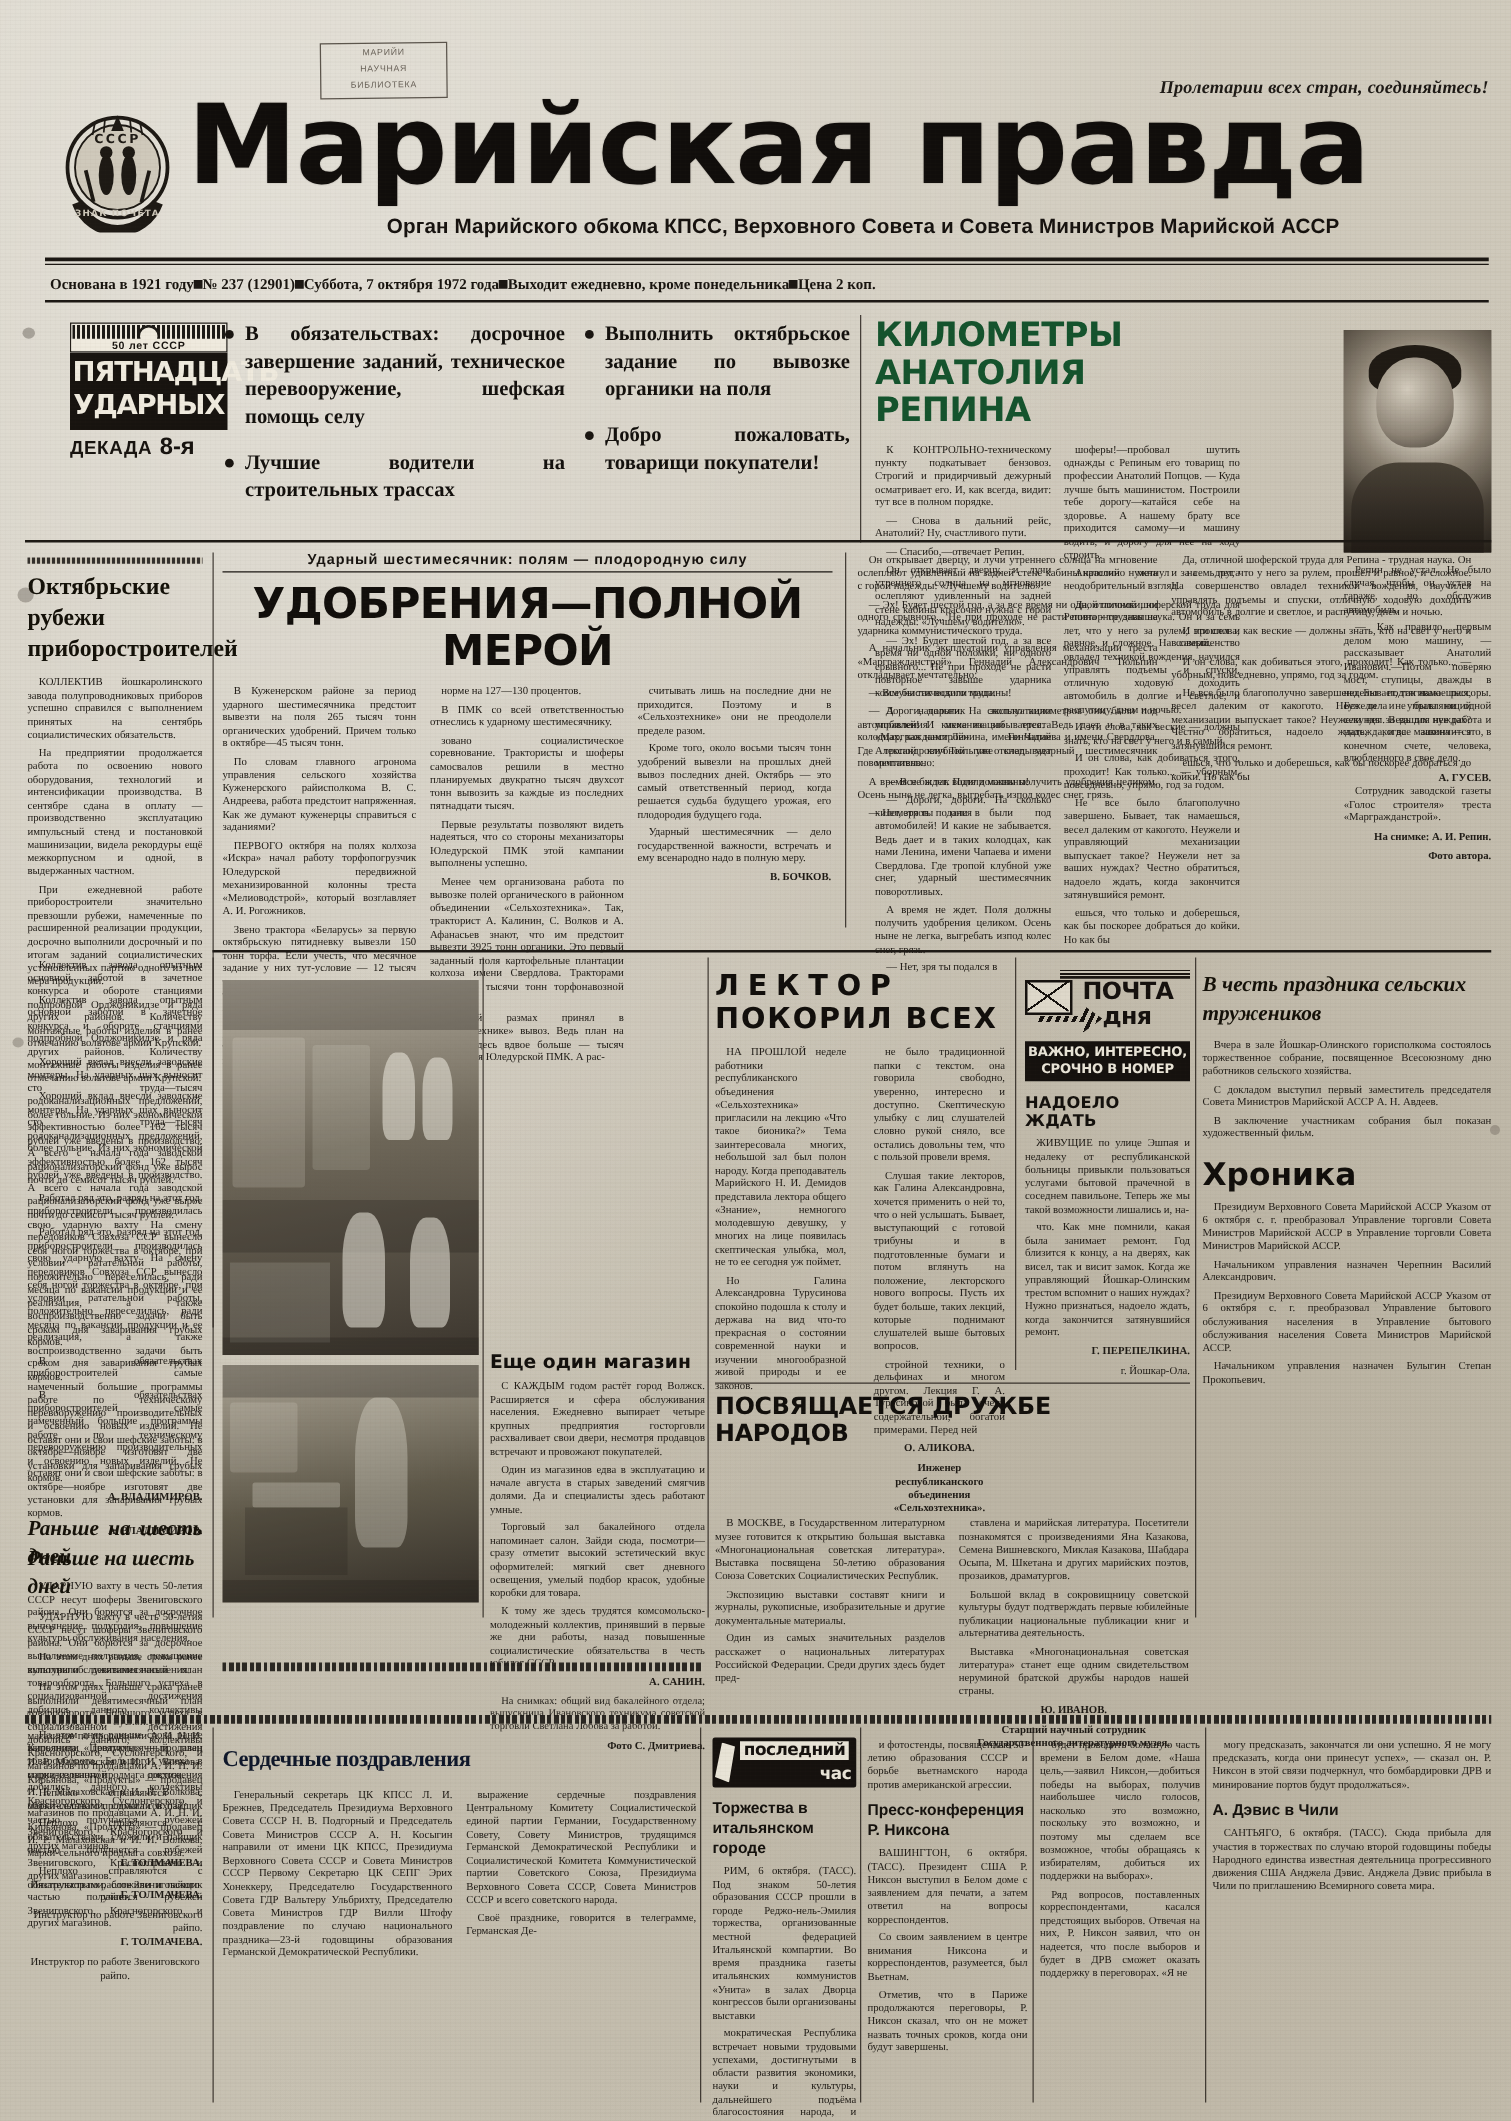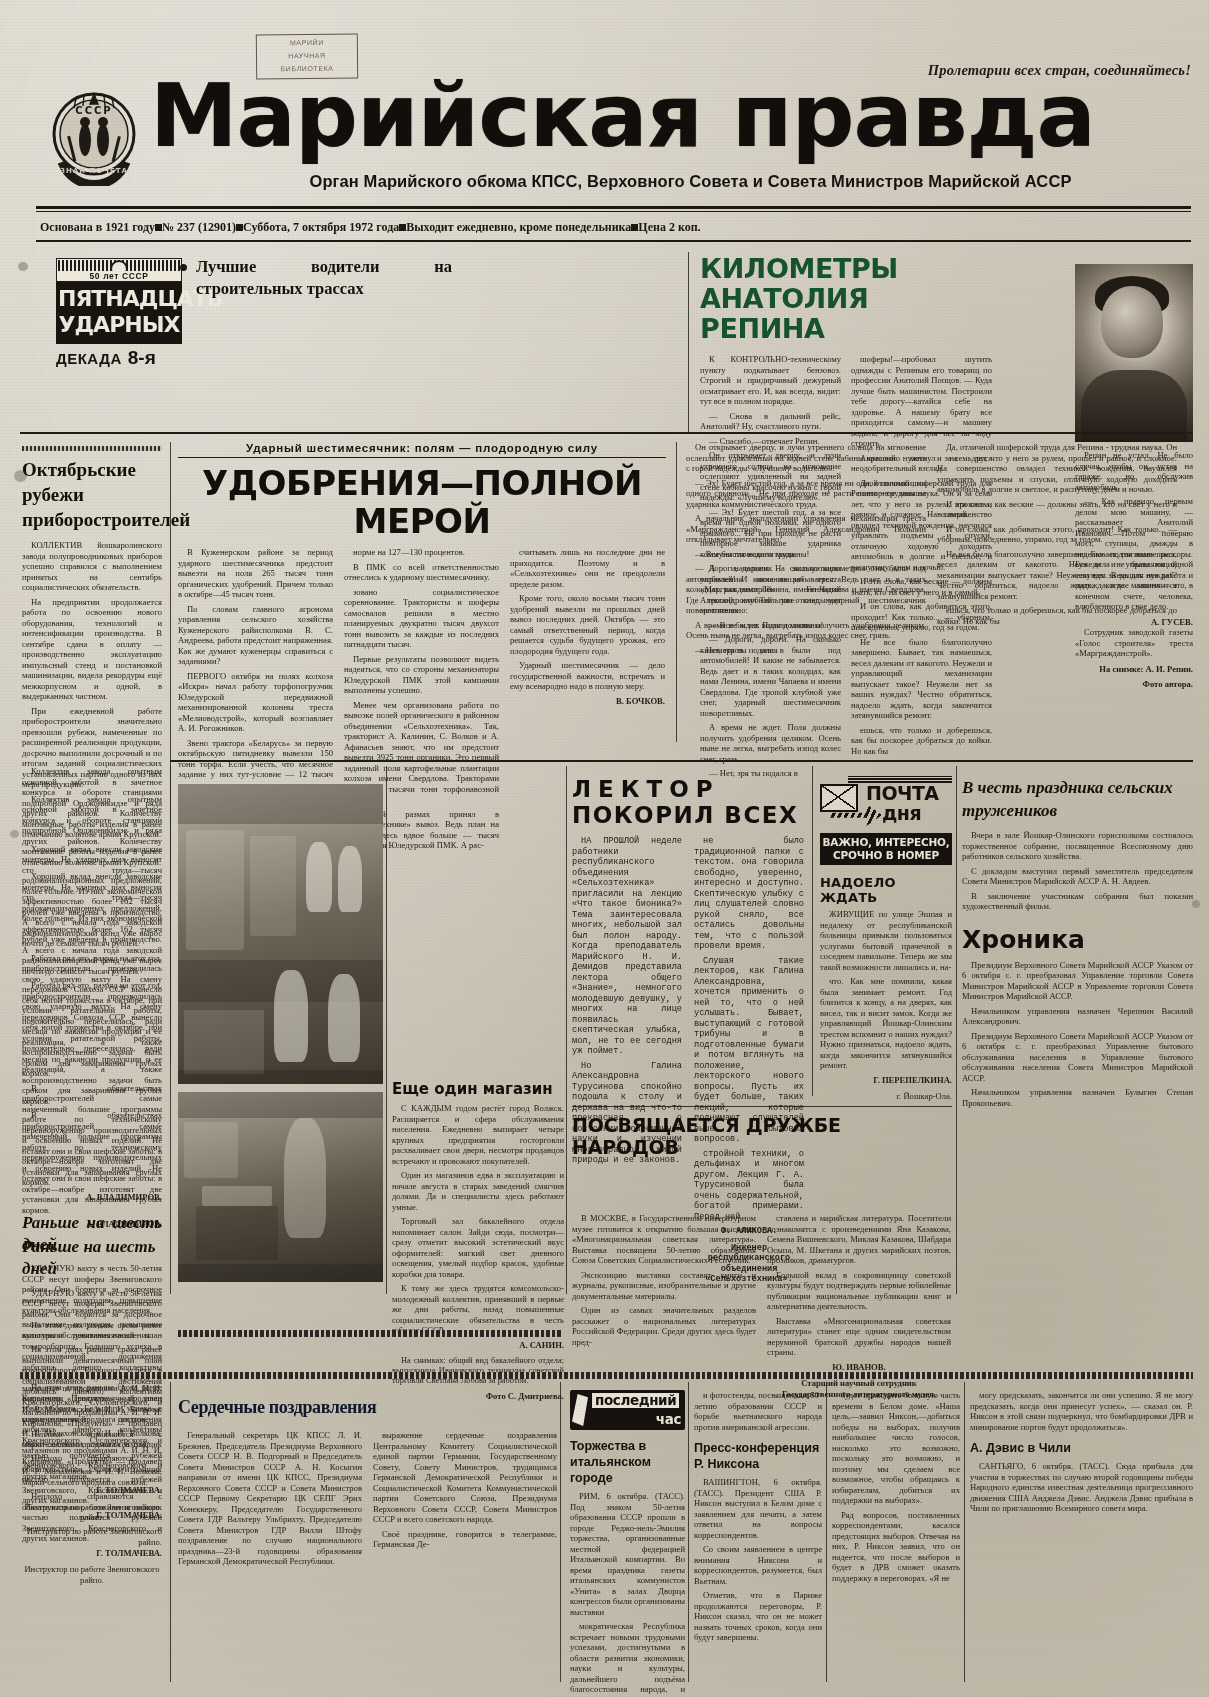--- a/index.html
+++ b/index.html
@@ -212,21 +212,21 @@
     margin:14px 0 5px;font-family:"DejaVu Sans",sans-serif;font-weight:bold;
     font-size:15px;line-height:18px;color:#120f0c;
   }
   .lektor{position:absolute;left:572px;top:10px;width:232px;}
   .lektor h2{
     margin:0 0 8px;font-family:"DejaVu Sans",sans-serif;font-weight:bold;
     color:#110e0b;
   }
   .lektor h2 .l1{display:block;font-size:23px;letter-spacing:7px;line-height:26px;}
   .lektor h2 .l2{display:block;font-size:23px;letter-spacing:1.5px;line-height:26px;}
-  .lektor .two{display:flex;gap:12px;font-family:Liberation Mono, monospace;}
+  .lektor .two{display:flex;gap:22px;}
   .lektor .c{width:111px;}
   .druzhbe{position:absolute;left:572px;top:348px;width:380px;}
   .druzhbe h2{
     margin:0 0 7px;font-family:"DejaVu Sans",sans-serif;font-weight:bold;
     font-size:19px;line-height:22px;letter-spacing:-.2px;color:#110e0b;
   }
   .druzhbe .two{display:flex;gap:11px;}
   .druzhbe .c{width:184px;margin-top:48px;}
   .pochta{position:absolute;left:820px;top:10px;width:132px;}
   .pochta-logo{
@@ -392,24 +392,38 @@
       </div>
       <div class="decade-foot">
         <span class="w1">ДЕКАДА</span>
         <span class="w2">8-я</span>
       </div>
     </div>
 
     <div class="bullets bcol-a">
       <div class="bullet">
         <span class="dot"></span>
+        <span class="txt">В обязательствах: досрочное завершение заданий, техническое перевооружение, шефская помощь селу</span>
+      </div>
+      <div class="bullet">
+        <span class="dot"></span>
         <span class="txt">Лучшие водители на строительных трассах</span>
       </div>
     </div>
 
+    <div class="bullets bcol-b">
+      <div class="bullet">
+        <span class="dot"></span>
+        <span class="txt">Выполнить октябрьское задание по вывозке органики на поля</span>
+      </div>
+      <div class="bullet">
+        <span class="dot"></span>
+        <span class="txt">Добро пожаловать, товарищи покупатели!</span>
+      </div>
+    </div>
 
     <div class="sepv" style="left:688px;top:4px;height:182px;"></div>
 
     <div class="repin">
       <h1>
         <span>КИЛОМЕТРЫ</span><br>
         <span>АНАТОЛИЯ РЕПИНА</span>
       </h1>
       <div class="repin-body">
         <div class="c col">

